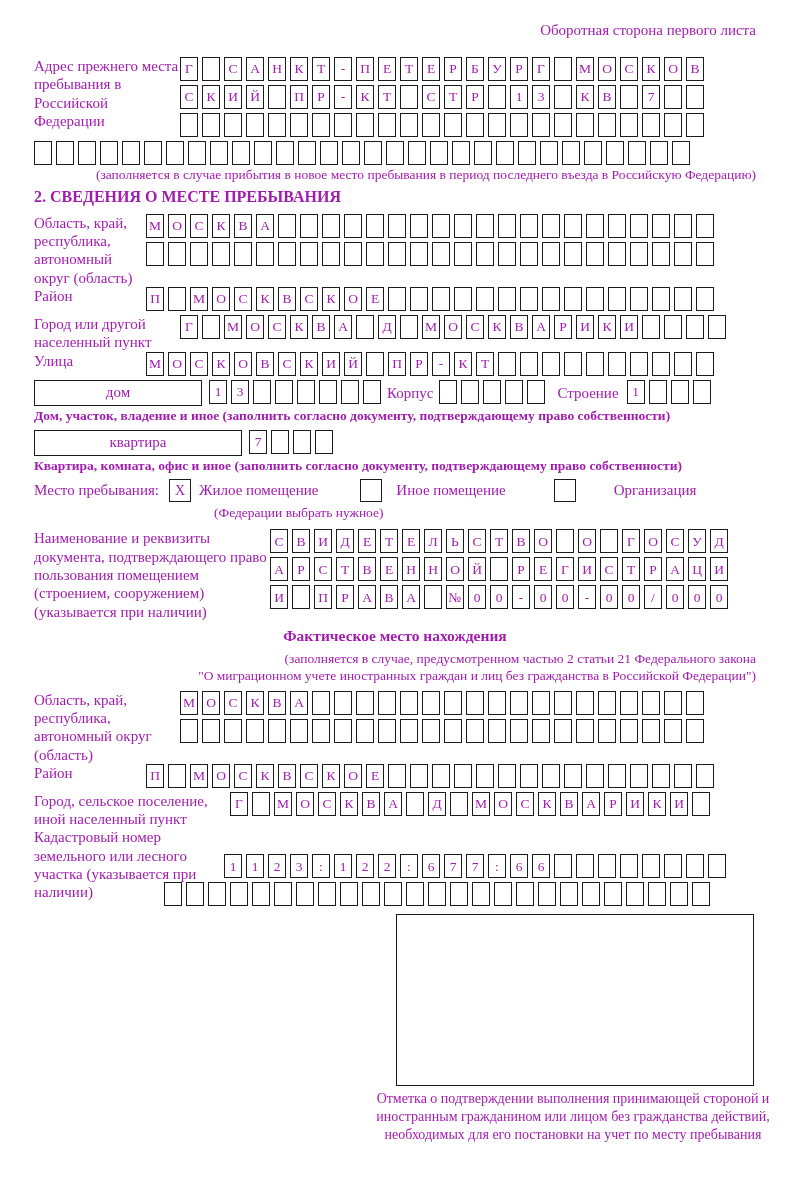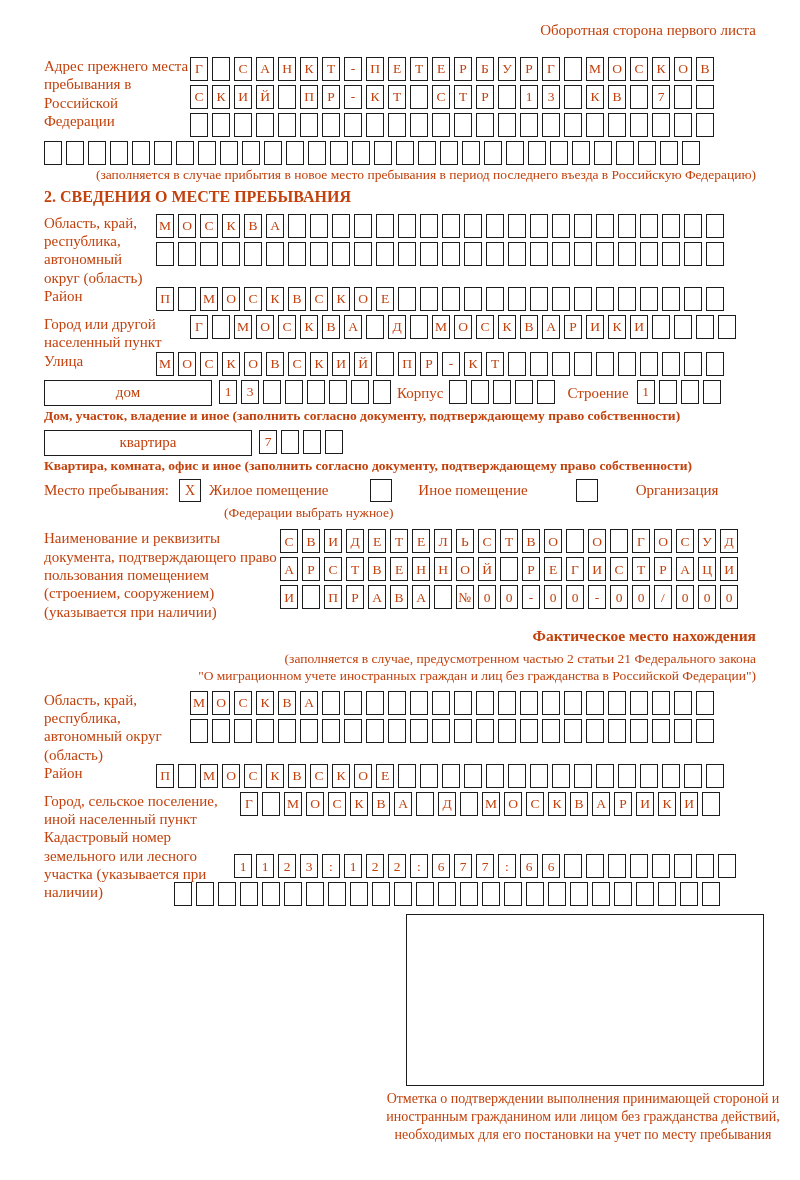--- a/index.html
+++ b/index.html
@@ -1,19 +1,19 @@
 <!DOCTYPE html>
 <html><head>
 <meta charset="utf-8">
 <style>
   html,body{margin:0;padding:0;background:#fff;}
   .page{
     width:800px;height:1180px;box-sizing:border-box;
-    padding:22px 44px 0 44px;
-    background:#fff;color:#c2410c;
+    padding:22px 44px 0 34px;
+    background:#fff;color:#a21caf;
     font-family:"Liberation Serif","DejaVu Serif",serif;
     overflow:hidden;position:relative;
   }
   .hdr{text-align:right;font-size:15px;margin-bottom:18px;}
   .frow{display:flex;align-items:flex-start;}
   .flabel{font-size:15px;line-height:1.22;flex:none;}
   .w112{width:112px;}
   .w146{width:146px;}
   .w196{width:196px;}
   .w190{width:190px;}
@@ -34,21 +34,21 @@
   }
   .dom-box{width:166px;margin-right:7px;}
   .kv-box{width:206px;margin-right:7px;}
   .inlbl{flex:none;font-size:15px;line-height:26px;}
   .stay{display:flex;align-items:center;font-size:15px;margin-top:2px;}
   .chk{
     flex:none;width:20px;height:21px;border:1.6px solid #1c1c1c;
     display:flex;align-items:center;justify-content:center;font-size:14px;background:#fff;
   }
   .stay-note{font-size:13.5px;margin:3px 0 8px 180px;}
-  .fact-title{text-align:right;font-weight:bold;font-size:15.5px;margin:6px 0 6px 0;}
+  .fact-title{text-align:center;font-weight:bold;font-size:15.5px;margin:6px 0 6px 0;}
   .stamp-box{
     margin-left:362px;width:358px;height:172px;border:1.6px solid #1c1c1c;
     box-sizing:border-box;background:#fff;margin-top:4px;
   }
   .stamp-note{margin:4px 0 0 308px;width:462px;text-align:center;font-size:14px;line-height:1.28;}
   .mb2{margin-bottom:2px;} .mb4{margin-bottom:4px;} .mb6{margin-bottom:6px;}
 </style>
 </head>
 <body>
 
@@ -377,21 +377,21 @@
         <span class="cell"></span>
       </div>
   </div>
   <div class="note-l">Квартира, комната, офис и иное (заполнить согласно документу, подтверждающему право собственности)</div>
 
   <div class="stay">
     <span>Место пребывания:</span>
     <span class="chk" style="margin-left:10px;">X</span>
     <span style="margin-left:8px;">Жилое помещение</span>
     <span class="chk" style="margin-left:42px;"></span>
-    <span style="margin-left:26px;">Иное помещение</span>
+    <span style="margin-left:14px;">Иное помещение</span>
     <span class="chk" style="margin-left:48px;"></span>
     <span style="margin-left:38px;">Организация</span>
   </div>
   <div class="stay-note">(Федерации выбрать нужное)</div>
 
   <div class="frow mb2">
     <div class="flabel w236">Наименование и реквизиты документа, подтверждающего право пользования помещением (строением, сооружением) (указывается при наличии)</div>
     <div class="rows">
       <div class="cellrow">
           <span class="cell">С</span>

